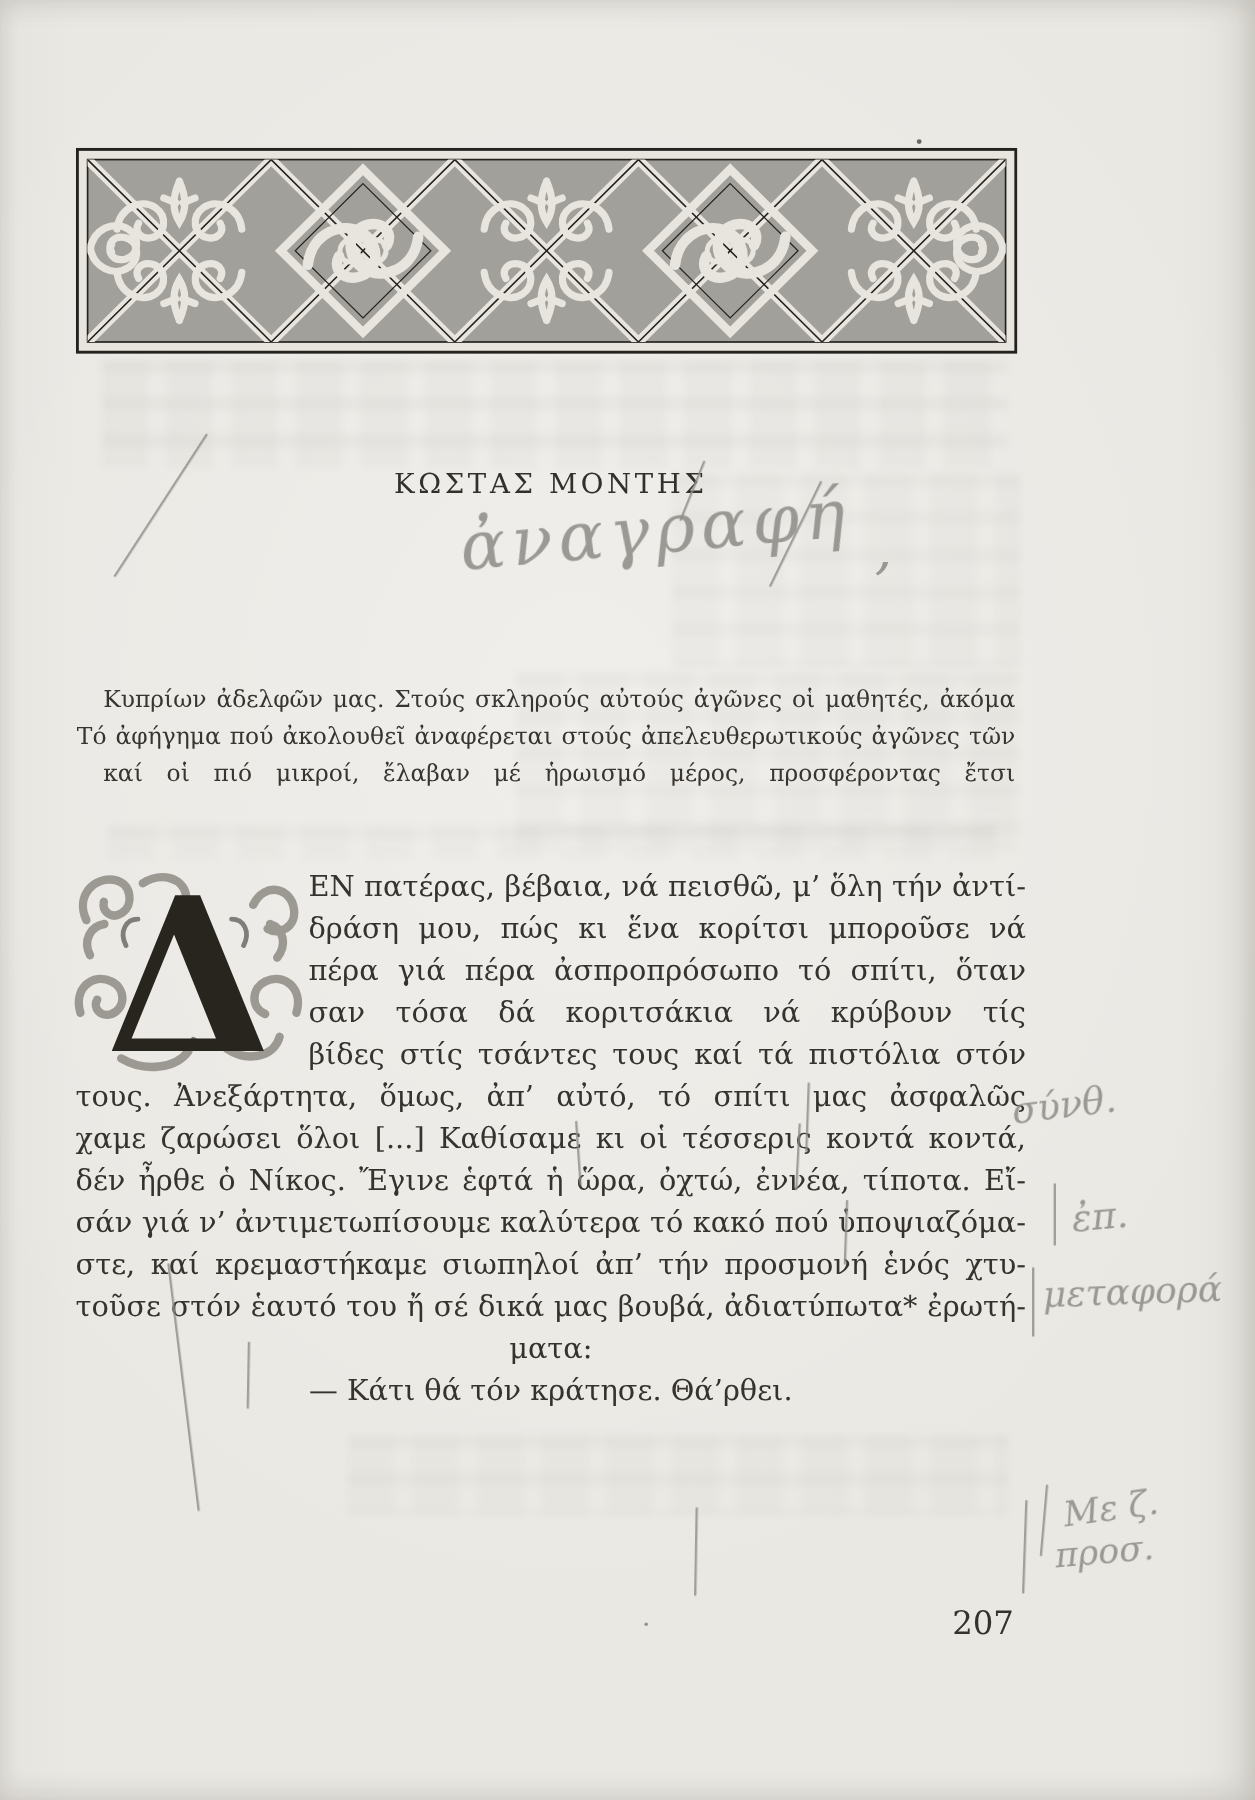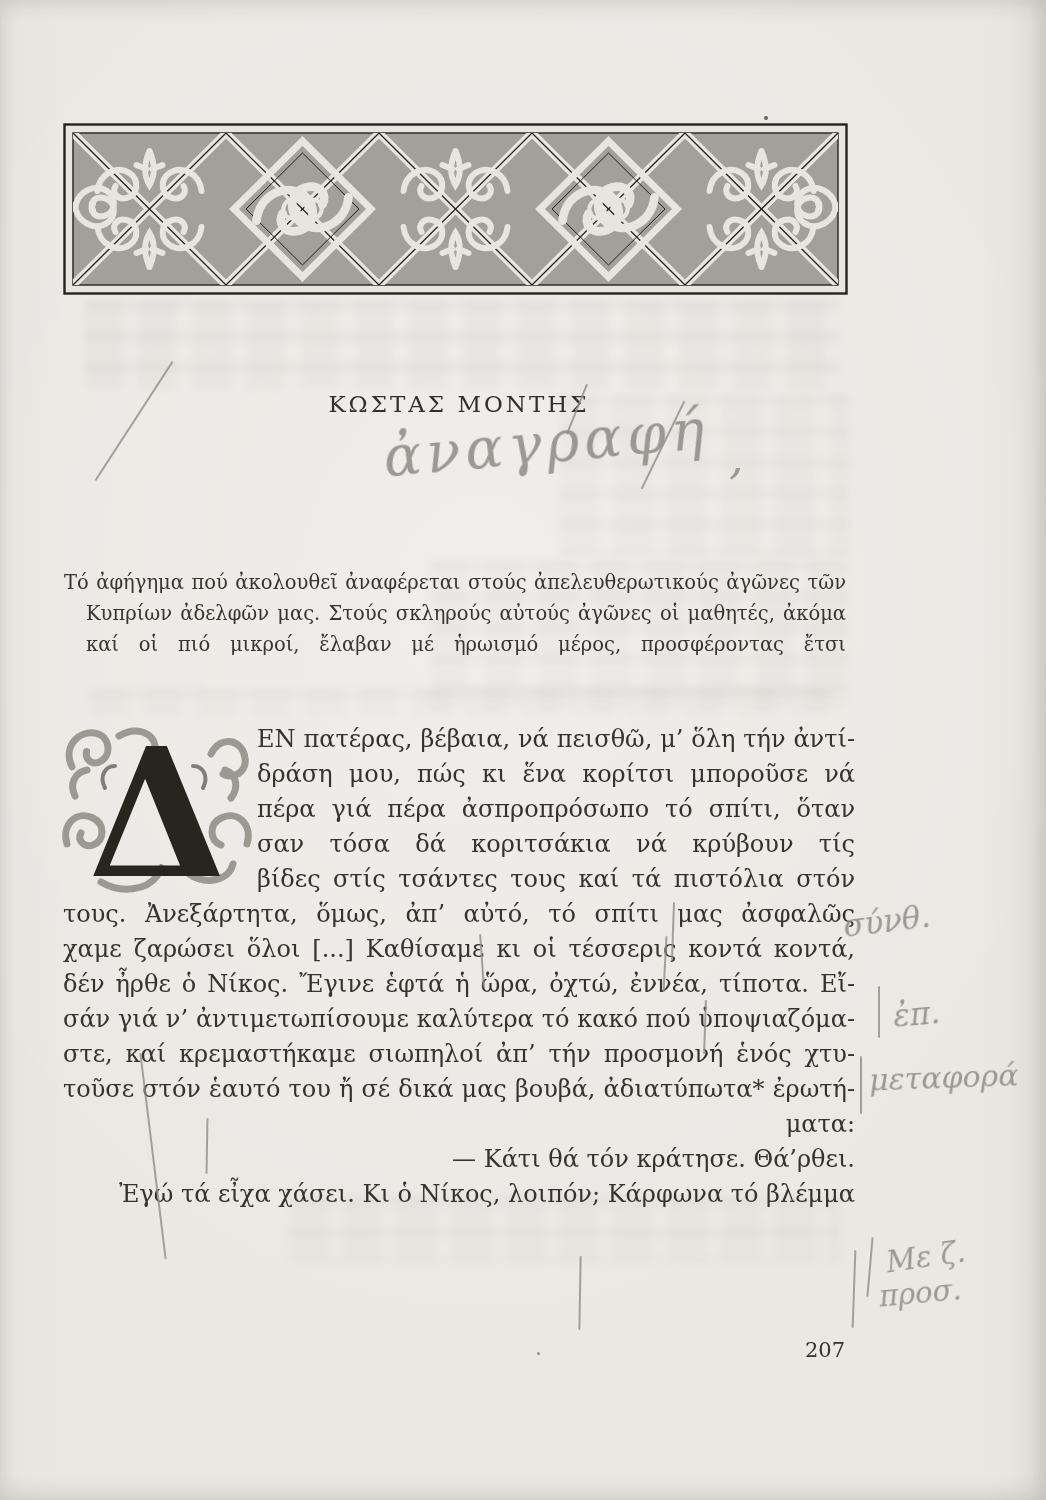--- a/index.html
+++ b/index.html
@@ -33,23 +33,23 @@
     position:absolute;left:35px;top:461px;width:848px;text-align:center;
     font-size:44px;letter-spacing:1.5px;word-spacing:9px;color:#2c2925;
   }
   .intro{position:absolute;left:64px;top:567px;width:782px;font-size:19.5px;color:#383530;}
   .intro .iln{height:31px;line-height:31px;text-align:justify;text-align-last:justify;overflow:hidden;}
   .intro .iln.hang{padding-left:22px;}
   .intro .iln.last{text-align-last:left;}
   .main{position:absolute;left:63px;top:722px;width:792px;font-size:24px;color:#36332e;}
   .dropcap-box{float:left;width:192px;height:172px;margin:2px 4px 0 -2px;position:relative;}
   .ln{height:35px;line-height:35px;text-align:justify;text-align-last:justify;overflow:hidden;}
-  .plain{height:35px;line-height:35px;text-align:right;overflow:hidden;}
+  .plain{height:35px;line-height:35px;text-align:center;overflow:hidden;}
   .indented{text-indent:26px;}
-  .pagenum{position:absolute;left:63px;top:1338px;width:782px;text-align:right;font-size:21px;color:#35322d;}
+  .pagenum{position:absolute;left:63px;top:1338px;width:782px;text-align:right;font-size:27px;color:#35322d;}
   
   .hw{
     position:absolute;font-family:"DejaVu Serif", serif;font-style:italic;
     color:#8d8b86;opacity:.85;white-space:nowrap;filter:blur(.3px);
   }
   .pstroke{position:absolute;width:1.6px;background:#8f8d88;opacity:.8;border-radius:2px;filter:blur(.2px);}
   .speck{position:absolute;width:4px;height:4px;border-radius:50%;background:#3c3a36;opacity:.75;}
 </style>
 </head>
 <body>
@@ -115,22 +115,22 @@
           <use href="#curl" transform="translate(773,60) scale(-1,1)"></use>
           <use href="#curl" transform="translate(773,108) scale(-1,-1)"></use>
         </g>
       </g>
     </svg>
   </div>
 
   <div class="author">ΚΩΣΤΑΣ ΜΟΝΤΗΣ</div>
 
   <div class="intro">
+    <div class="iln hang">Κυπρίων ἀδελφῶν μας. Στούς σκληρούς αὐτούς ἀγῶνες οἱ μαθητές, ἀκόμα</div>
     <div class="iln">Τό ἀφήγημα πού ἀκολουθεῖ ἀναφέρεται στούς ἀπελευθερωτικούς ἀγῶνες τῶν</div>
-    <div class="iln hang">Κυπρίων ἀδελφῶν μας. Στούς σκληρούς αὐτούς ἀγῶνες οἱ μαθητές, ἀκόμα</div>
     <div class="iln hang">καί οἱ πιό μικροί, ἔλαβαν μέ ἡρωισμό μέρος, προσφέροντας ἔτσι ἀνεκτίμητες</div>
   </div>
 
   <div class="main">
     <div class="dropcap-box">
       <svg width="192" height="172" viewBox="0 0 192 172" xmlns="http://www.w3.org/2000/svg">
         <g stroke="#9b9992" stroke-width="7" fill="none" stroke-linecap="round">
           <path d="M8,40 C4,18 24,6 40,14 C52,20 50,38 38,42 C29,45 22,37 26,29" transform="rotate(-15 20 30)"></path>
           <path d="M150,30 C160,10 182,16 184,34 C186,48 172,56 162,50"></path>
           <path d="M6,120 C0,100 16,86 32,94 C44,100 44,116 32,121 C23,124 16,116 20,109"></path>
@@ -155,21 +155,20 @@
     <div class="ln">σαν τόσα δά κοριτσάκια νά κρύβουν τίς χειροβομ-</div>
     <div class="ln">βίδες στίς τσάντες τους καί τά πιστόλια στόν κόρφο</div>
     <div class="ln">τους. Ἀνεξάρτητα, ὅμως, ἀπ’ αὐτό, τό σπίτι μας ἀσφαλῶς</div>
     <div class="ln">χαμε ζαρώσει ὅλοι [...] Καθίσαμε κι οἱ τέσσερις κοντά κοντά,</div>
     <div class="ln">δέν ἦρθε ὁ Νίκος. Ἔγινε ἑφτά ἡ ὥρα, ὀχτώ, ἐννέα, τίποτα. Εἴ-</div>
     <div class="ln">σάν γιά ν’ ἀντιμετωπίσουμε καλύτερα τό κακό πού ὑποψιαζόμα-</div>
     <div class="ln">στε, καί κρεμαστήκαμε σιωπηλοί ἀπ’ τήν προσμονή ἑνός χτυ-</div>
     <div class="ln">τοῦσε στόν ἑαυτό του ἤ σέ δικά μας βουβά, ἀδιατύπωτα* ἐρωτή-</div>
     <div class="plain">ματα:</div>
     <div class="plain">— Κάτι θά τόν κράτησε. Θά’ρθει.</div>
-    <div class="plain indented">Ἐγώ τά εἶχα χάσει. Κι ὁ Νίκος, λοιπόν; Κάρφωνα τό βλέμμα</div>
   </div>
 
   <div class="pagenum">207</div>
 
   <div class="hw" style="left:383px;top:410px;font-size:56px;letter-spacing:5px;transform:rotate(-5deg);">ἀναγραφή</div>
   <div class="hw" style="left:729px;top:430px;font-size:46px;">,</div>
   <div class="hw" style="left:843px;top:903px;font-size:31px;transform:rotate(-7deg);">σύνθ.</div>
   <div class="hw" style="left:893px;top:996px;font-size:31px;transform:rotate(-5deg);">ἐπ.</div>
   <div class="hw" style="left:869px;top:1060px;font-size:30px;transform:rotate(-2deg);">μεταφορά</div>
   <div class="hw" style="left:886px;top:1240px;font-size:29px;transform:rotate(-8deg);">Με ζ.</div>

